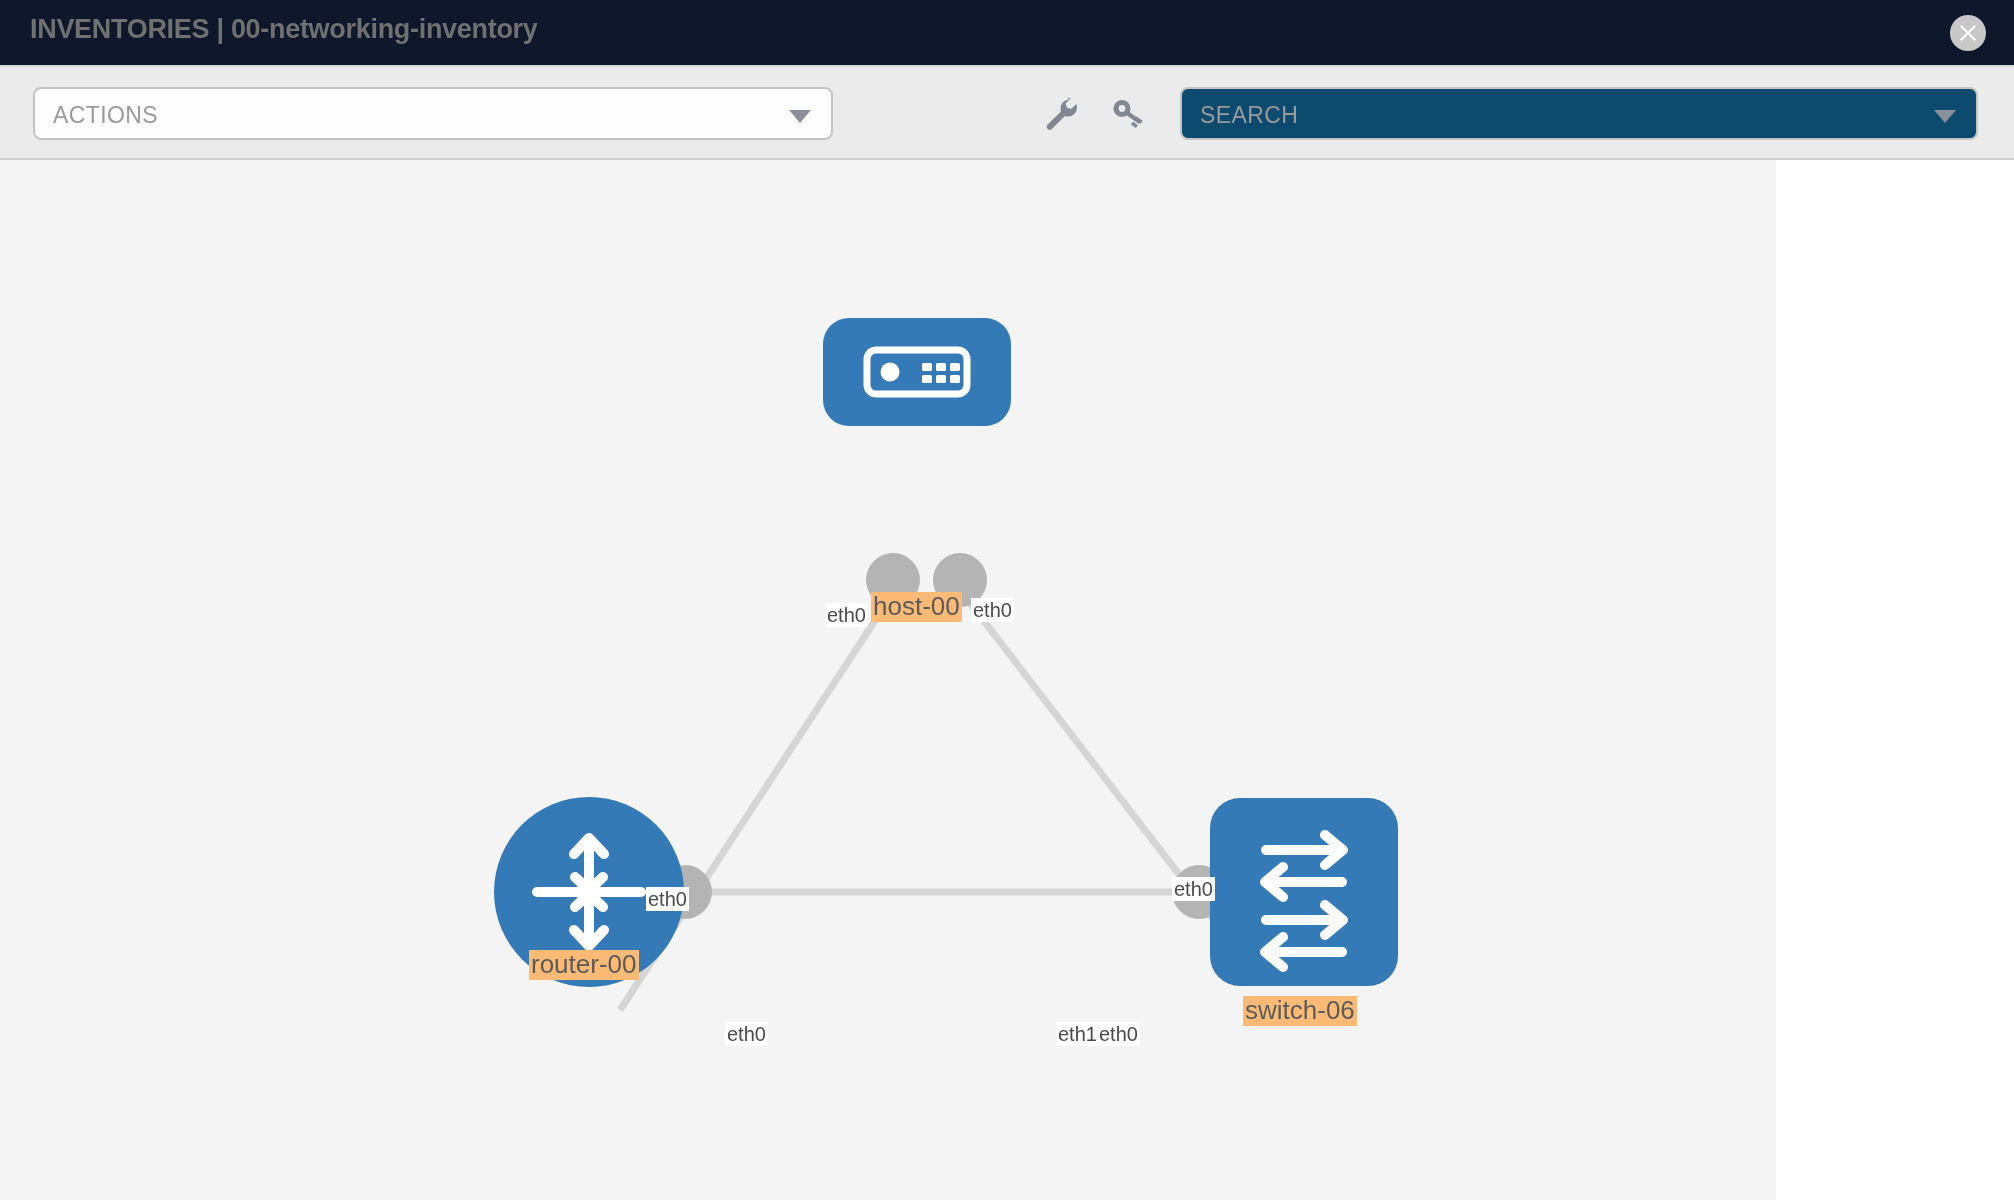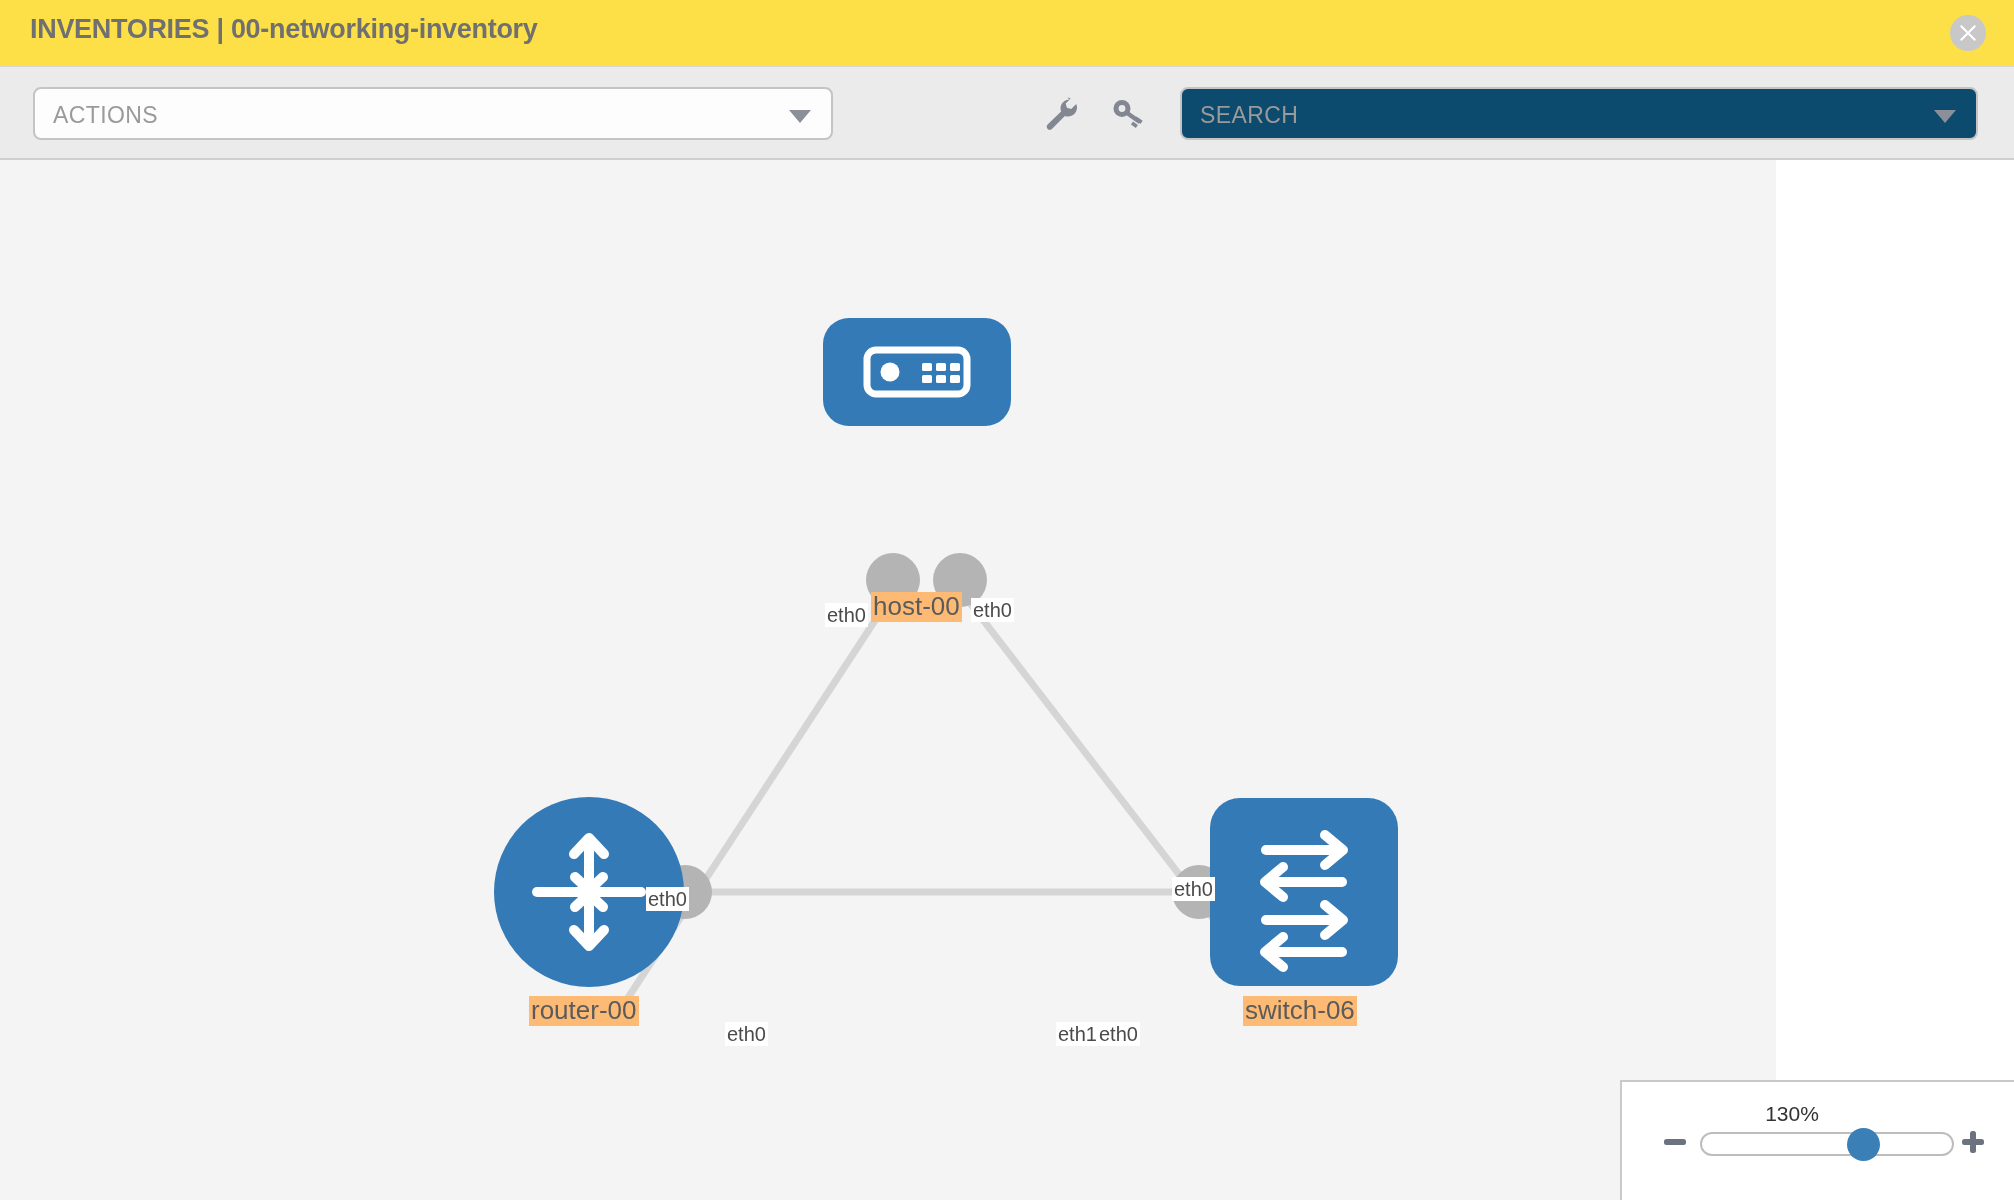--- a/index.html
+++ b/index.html
@@ -19,21 +19,21 @@
     height: 1200px;
     background: #ffffff;
   }
 
   
   .header {
     position: absolute;
     top: 0; left: 0;
     width: 2014px;
     height: 67px;
-    background: #fde047;
+    background: #0f172a;
     border-bottom: 2px solid #d7d7d7;
   }
   .header-title {
     position: absolute;
     left: 30px;
     top: 14px;
     font-size: 27px;
     font-weight: bold;
     color: #707070;
     letter-spacing: -0.3px;
@@ -329,39 +329,19 @@
 
     <span class="port-label" style="left:825px; top:443px;">eth0</span>
     <span class="port-label" style="left:971px; top:438px;">eth0</span>
     <span class="port-label" style="left:646px; top:727px;">eth0</span>
     <span class="port-label" style="left:1172px; top:717px;">eth0</span>
     <span class="port-label" style="left:725px; top:862px;">eth0</span>
     <span class="port-label" style="left:1097px; top:862px;">eth0</span>
     <span class="port-label" style="left:1056px; top:862px;">eth1</span>
 
     <span class="node-label" style="left:871px; top:432px;">host-00</span>
-    <span class="node-label" style="left:529px; top:836px;text-align:right;">router-00</span>
+    <span class="node-label" style="left:529px; top:790px;text-align:right;">router-00</span>
     <span class="node-label" style="left:1243px; top:836px;">switch-06</span>
 
   </div>
 
-  <div class="zoom-panel">
-    <div class="zoom-percent">130%</div>
-
-    <div class="zoom-minus">
-      <svg width="26" height="26" viewBox="0 0 26 26" aria-hidden="true">
-        <rect x="2" y="10" width="22" height="6" rx="2.5" fill="#6b7280"></rect>
-      </svg>
-    </div>
-
-    <div class="zoom-track">
-      <div class="zoom-thumb" id="zoom-thumb" style="left: 145px;"></div>
-    </div>
-
-    <div class="zoom-plus">
-      <svg width="26" height="26" viewBox="0 0 26 26" aria-hidden="true">
-        <rect x="2" y="10" width="22" height="6" rx="2.5" fill="#6b7280"></rect>
-        <rect x="10" y="2" width="6" height="22" rx="2.5" fill="#6b7280"></rect>
-      </svg>
-    </div>
-  </div>
 
 </div>
 
 </body></html>

